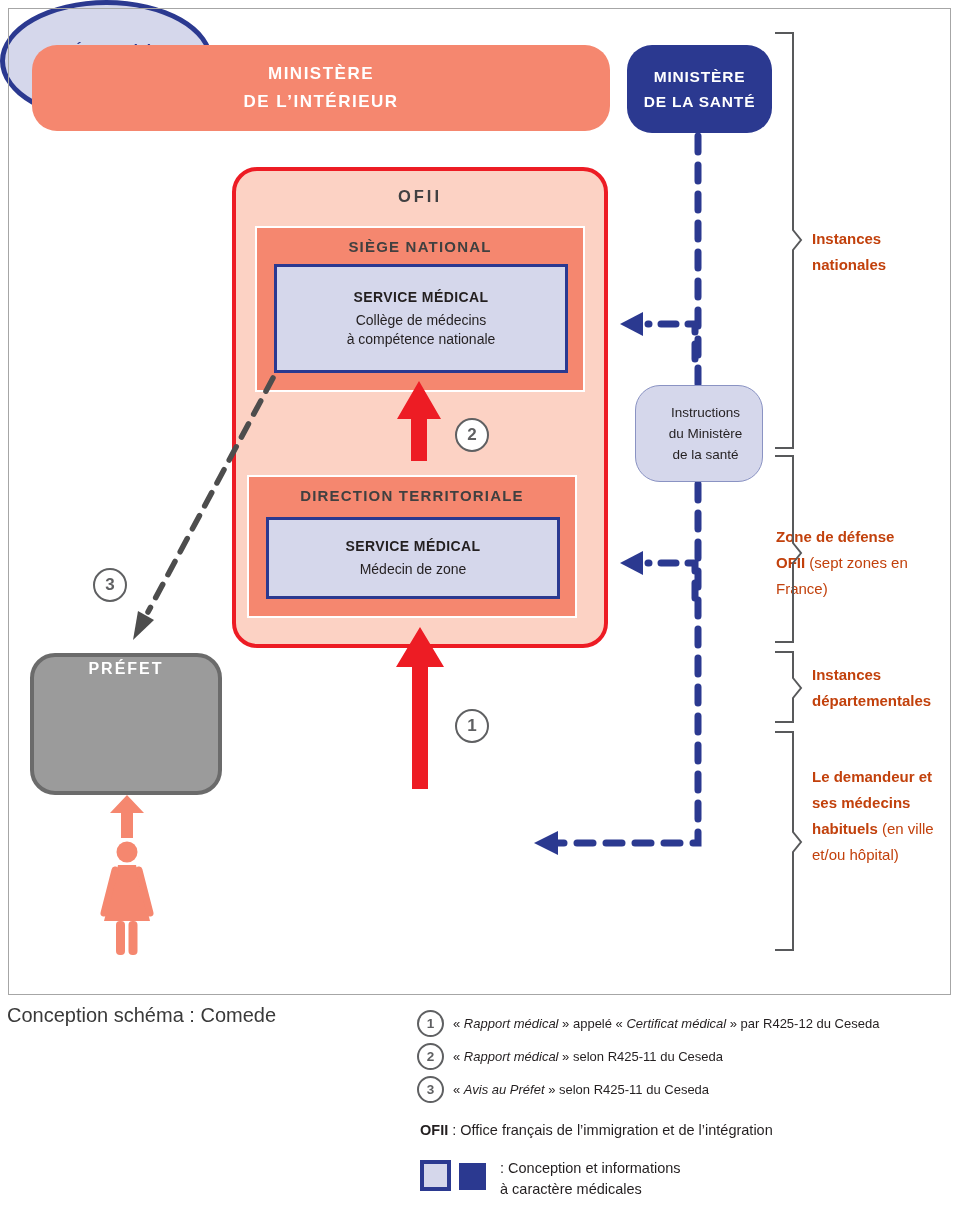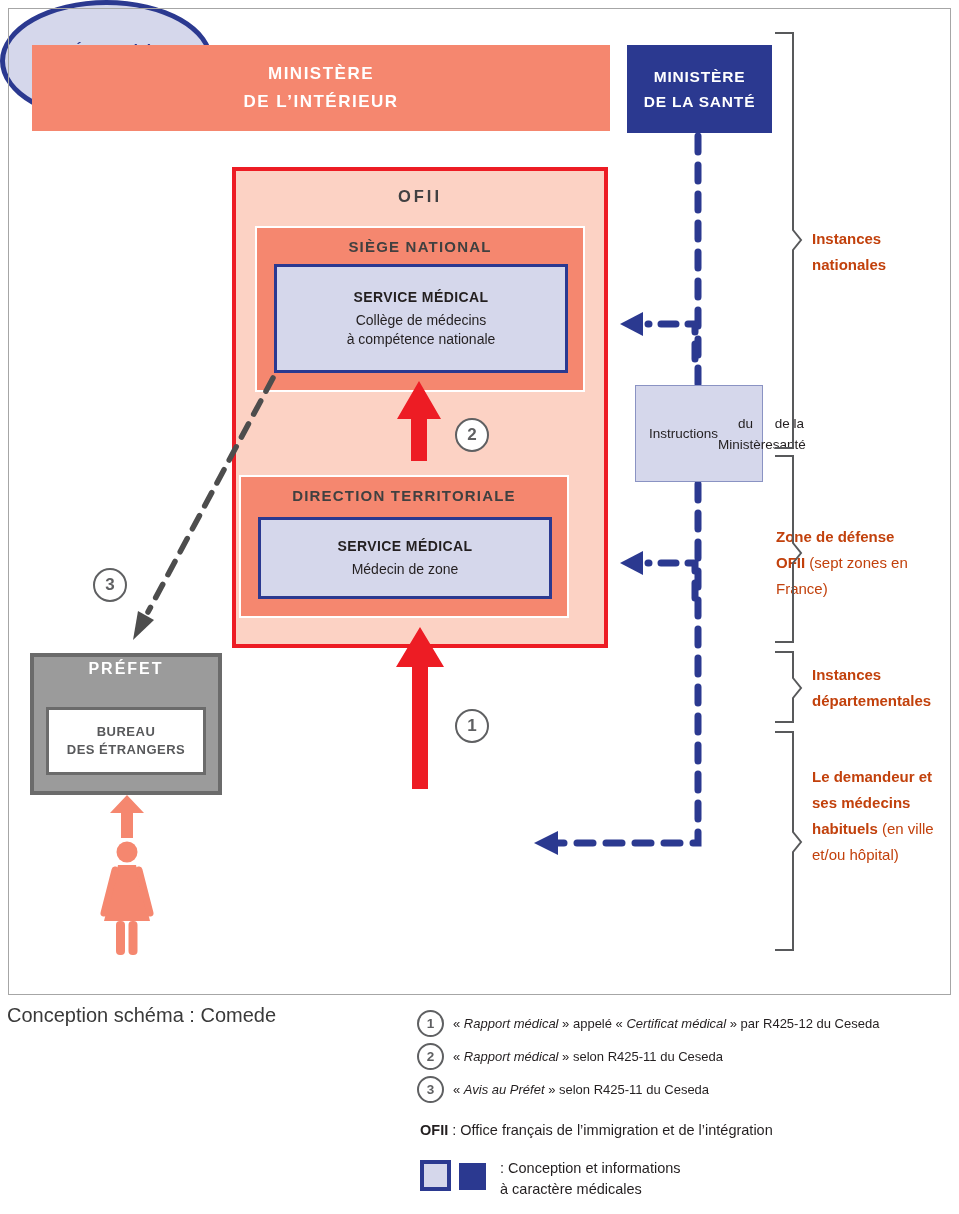--- a/index.html
+++ b/index.html
@@ -1,37 +1,37 @@
 <!DOCTYPE html>
 <html><head>
 <meta charset="utf-8">
 <style>
   html,body{margin:0;padding:0;background:#fff;}
   body{font-family:"Liberation Sans","DejaVu Sans",sans-serif;color:#231F20;}
   #canvas{position:relative;width:959px;height:1214px;background:#fff;overflow:hidden;}
   .abs{position:absolute;}
   .layer{position:absolute;left:0;top:0;pointer-events:none;}
-  .box{position:absolute;z-index:1;box-sizing:border-box;}
+  .box{position:absolute;z-index:1;box-sizing:border-box;border-radius:25px;}
   .frame{left:8px;top:8px;width:941px;height:985px;border:1.5px solid #A6A6A6;z-index:0;}
   .banner{display:flex;flex-direction:column;align-items:center;justify-content:center;color:#fff;font-weight:bold;text-align:center;}
   .banner-interieur{left:32px;top:45px;width:578px;height:86px;background:#F5876F;font-size:17px;line-height:28px;letter-spacing:1.5px;}
   .banner-sante{left:627px;top:45px;width:145px;height:88px;background:#2B3990;font-size:15.5px;line-height:25px;letter-spacing:0.8px;}
   .ofii-box{left:232px;top:167px;width:376px;height:481px;background:#FCD2C4;border:4px solid #ED1C24;}
   .ofii-label{text-align:center;margin-top:16px;font-size:16.5px;font-weight:bold;color:#414042;letter-spacing:3px;}
   .sub-salmon{position:absolute;box-sizing:border-box;background:#F5876F;border:2px solid #FFFFFF;}
   .siege{left:19px;top:55px;width:330px;height:166px;}
-  .direction{left:3px;top:304px;width:330px;height:143px;}
+  .direction{left:11px;top:304px;width:330px;height:143px;}
   .sub-title{text-align:center;margin-top:10px;color:#404040;font-weight:bold;font-size:15px;letter-spacing:1.2px;}
   .service-box{position:absolute;box-sizing:border-box;background:#D5D7EB;border:3px solid #2B3990;display:flex;flex-direction:column;align-items:center;justify-content:center;text-align:center;}
   .service-title{font-weight:bold;font-size:14px;letter-spacing:0.4px;margin-bottom:6px;}
   .service-line{font-size:14px;line-height:19px;}
   .prefet-box{left:30px;top:653px;width:192px;height:142px;background:#9B9B9B;border:4px solid #6B6B6B;}
   .prefet-title{text-align:center;margin-top:3px;color:#fff;font-weight:bold;font-size:16px;letter-spacing:2px;}
   .bureau-box{position:absolute;left:12px;top:50px;width:160px;height:68px;box-sizing:border-box;background:#fff;border:3px solid #6B6B6B;display:flex;flex-direction:column;align-items:center;justify-content:center;color:#58595B;font-weight:bold;font-size:13px;line-height:18px;letter-spacing:0.5px;text-align:center;}
-  .instructions-box{left:635px;top:385px;width:128px;height:97px;background:#D5D7EB;border:1.5px solid #8A93C3;display:flex;flex-direction:row;align-items:center;font-size:13.5px;line-height:21px;text-align:center;padding-left:13px;}
+  .instructions-box{left:635px;top:385px;width:128px;height:97px;background:#D5D7EB;border:1.5px solid #8A93C3;display:flex;flex-direction:column;align-items:center;justify-content:center;font-size:13.5px;line-height:21px;text-align:center;padding-left:13px;}
   .ellipse{left:320px;top:787px;width:203px;height:112px;background:#D5D7EB;border:5px solid #2B3990;border-radius:50%;display:flex;flex-direction:column;align-items:center;justify-content:center;color:#2B3990;font-weight:bold;font-size:15.5px;line-height:22px;text-align:center;z-index:1;}
   .side-label{position:absolute;font-size:15px;line-height:26px;color:#c2410c;z-index:1;}
   .bold{font-weight:bold;}
   .it{font-style:italic;}
   .step-circle{position:absolute;width:34px;height:34px;box-sizing:border-box;border:2.5px solid #5F6062;border-radius:50%;background:#fff;color:#5F6062;font-weight:bold;font-size:17px;display:flex;align-items:center;justify-content:center;z-index:3;}
   .credit{position:absolute;left:7px;top:1004px;font-size:20px;color:#3A3A3A;z-index:1;}
   .legend-row{position:absolute;display:flex;align-items:center;gap:9px;height:27px;z-index:1;}
   .legend-circle{width:27px;height:27px;box-sizing:border-box;border:2px solid #5F6062;border-radius:50%;background:#fff;color:#5F6062;font-weight:bold;font-size:13.5px;display:flex;align-items:center;justify-content:center;flex:0 0 auto;}
   .legend-text{font-size:13px;white-space:nowrap;color:#231F20;text-align:right;}
   .ofii-def{position:absolute;left:420px;top:1122px;font-size:14.5px;z-index:1;}
@@ -80,24 +80,20 @@
       <div class="sub-title">DIRECTION TERRITORIALE</div>
       <div class="service-box" style="left:17px;top:40px;width:294px;height:82px;">
         <div class="service-title">SERVICE MÉDICAL</div>
         <div class="service-line">Médecin de zone</div>
       </div>
     </div>
   </div>
 
   <div class="box prefet-box">
     <div class="prefet-title">PRÉFET</div>
-    <div class="bureau-box">
-      <div>BUREAU</div>
-      <div>DES ÉTRANGERS</div>
-    </div>
   </div>
 
   <div class="box instructions-box">
     <div>Instructions</div>
     <div>du Ministère</div>
     <div>de la santé</div>
   </div>
 
   <div class="ellipse">
     <div>MÉDECIN(S)</div>

